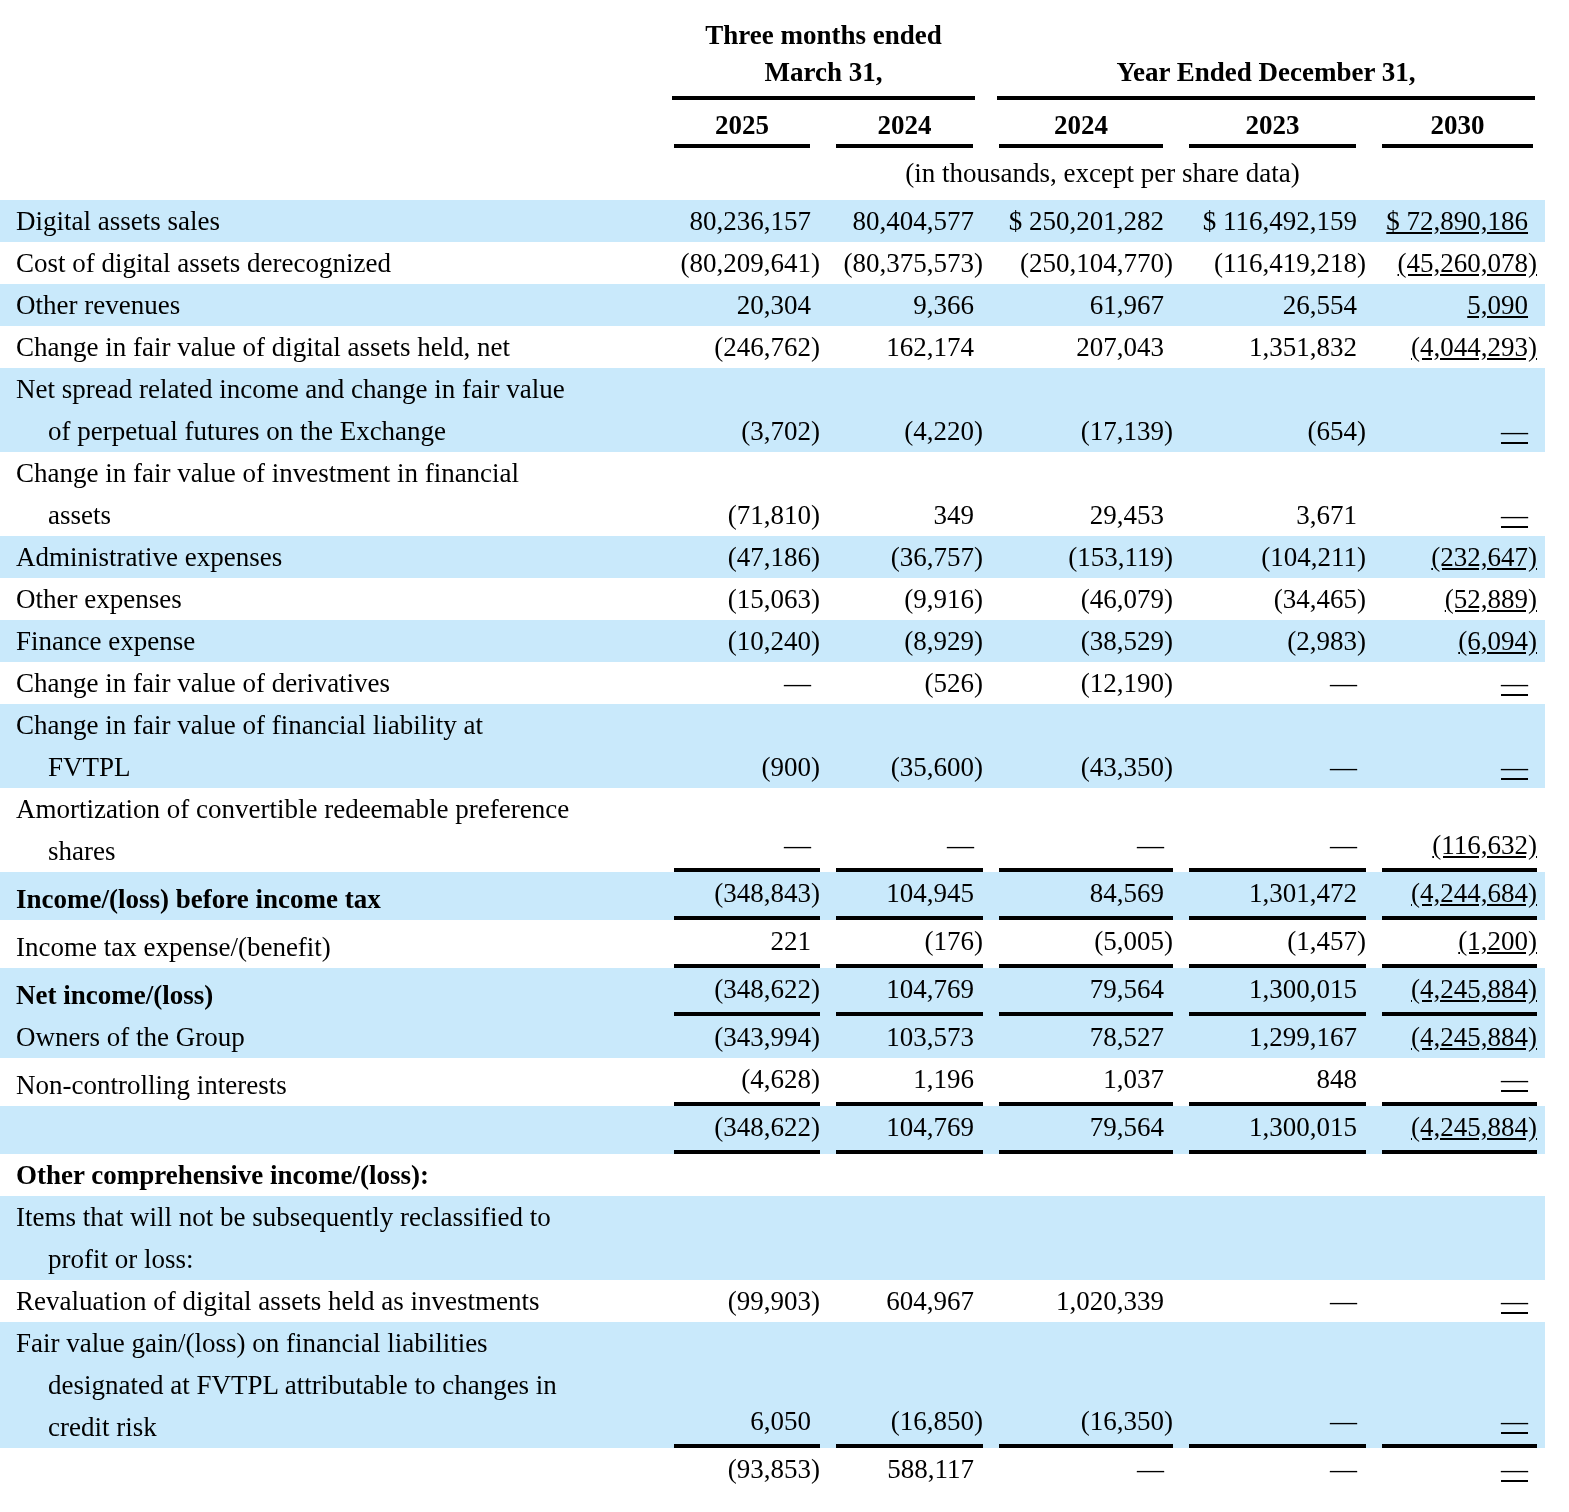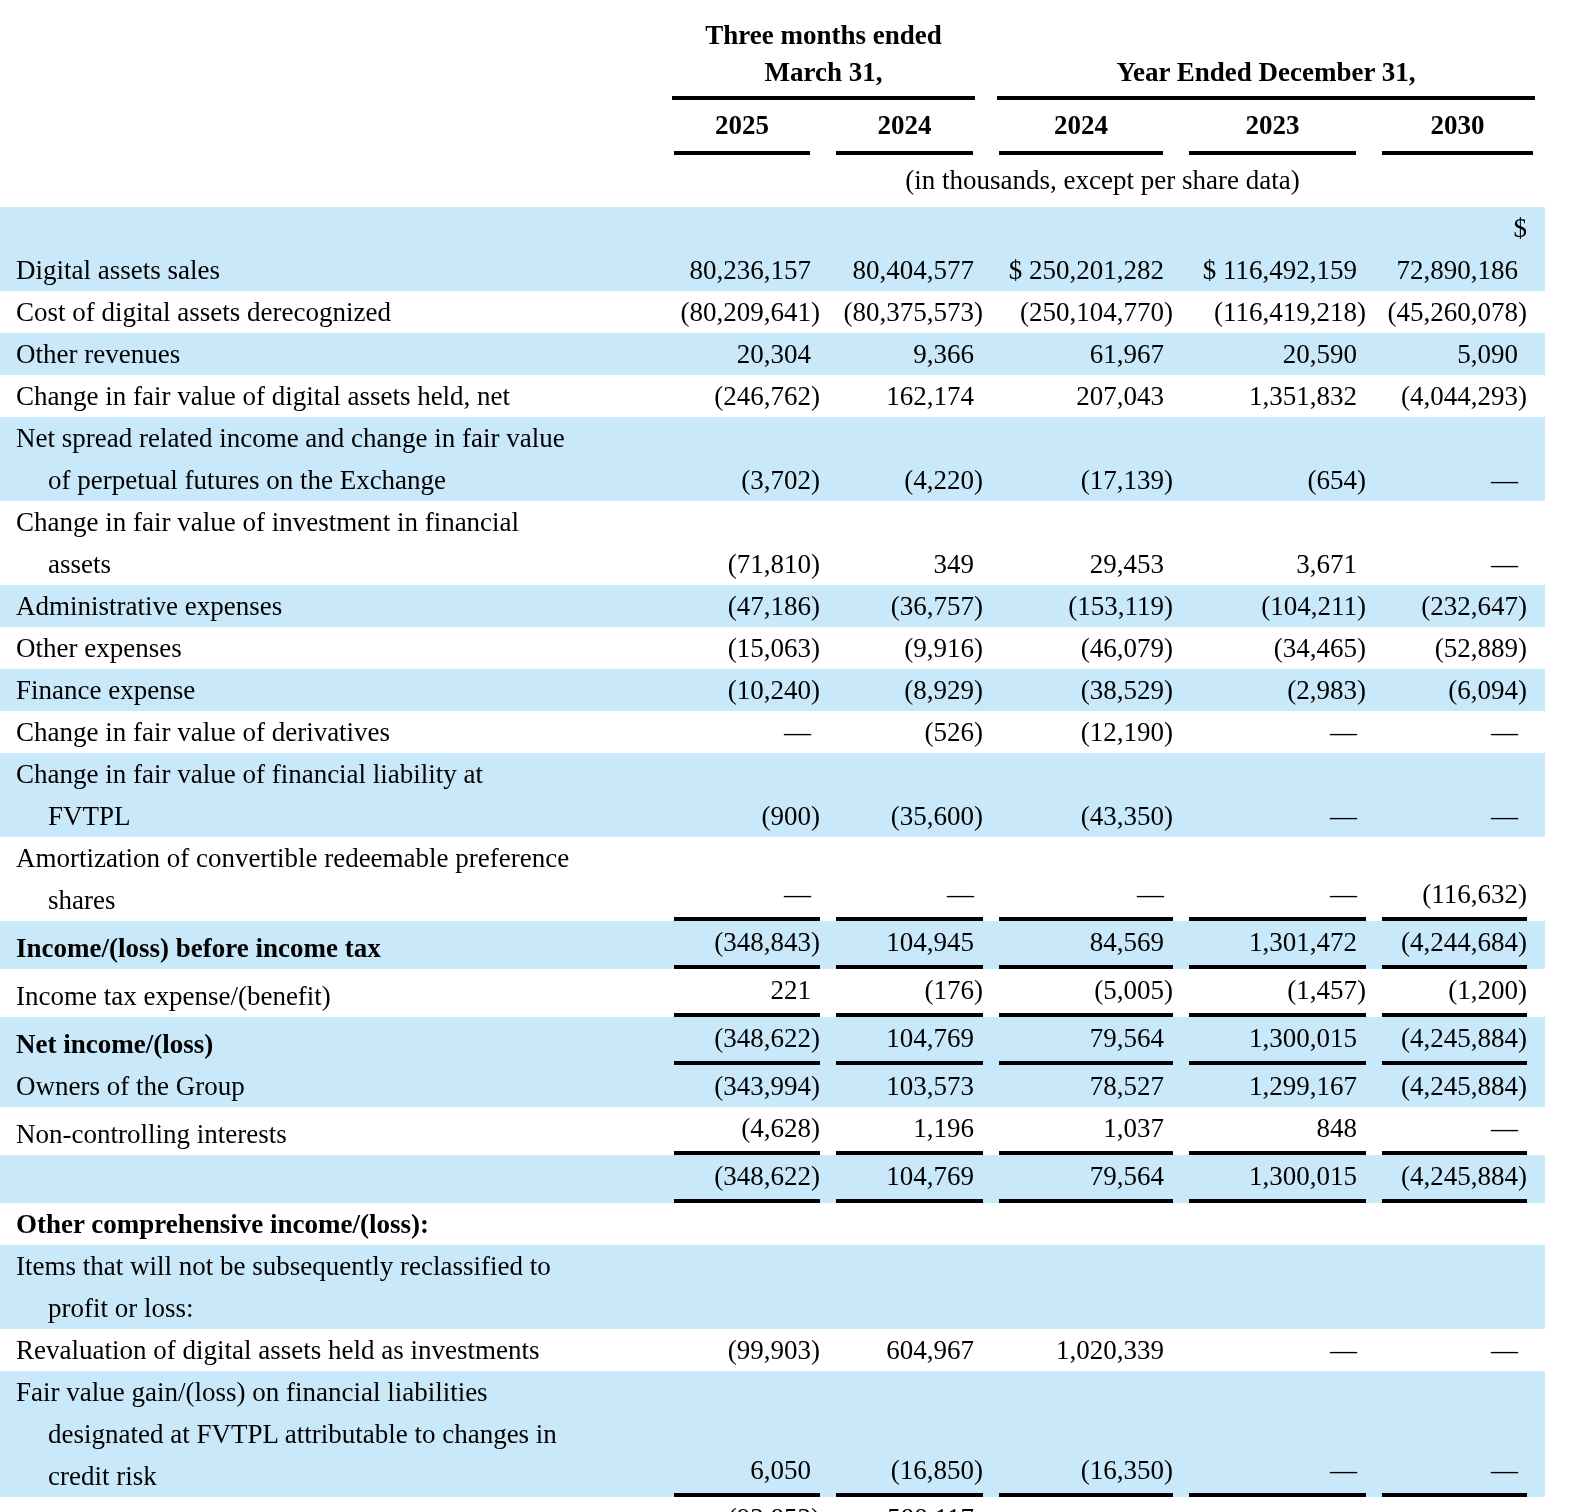--- a/index.html
+++ b/index.html
@@ -24,21 +24,21 @@
     text-align:center;
     white-space:pre-line;
     line-height:1.38;
     padding-bottom:4px;
     margin:0 10px 0 12px;
   }
   th.yr { padding-top:9px; }
   th.yr .yr-inner {
     border-bottom:4px solid #000;
     text-align:center;
-    padding-bottom:10px;
+    padding-bottom:3px;
     margin:0 12px 0 14px;
     line-height:1.2;
   }
   tr.units td {
     text-align:center;
     font-weight:normal;
     padding:9px 0 11px 0;
     line-height:1.2;
   }
 
@@ -46,21 +46,21 @@
   tbody td { line-height:42px; }
   tr.shaded { background:var(--stripe,#c9e9fb); }
   td.label {
     padding-left:48px;
     text-indent:-32px;
     white-space:pre-line;
   }
   tr.bold td.label { font-weight:bold; }
   td.val { text-align:right; }
   td.val .cell { margin:0 2px 0 14px; }
-  td.val:last-child .cell { margin-right:18px; }
+  td.val:last-child .cell { margin-right:8px;text-decoration:underline; }
   td.val .cell.rule {
     border-bottom:4px solid #000;
     padding-bottom:2px;
   }
   
   .pp::after { content:")"; visibility:hidden; }
 </style>
 </head>
 <body>
 
@@ -149,21 +149,21 @@
         <td class="val">
           <div class="cell pp">20,304</div>
         </td>
         <td class="val">
           <div class="cell pp">9,366</div>
         </td>
         <td class="val">
           <div class="cell pp">61,967</div>
         </td>
         <td class="val">
-          <div class="cell pp">20,590</div>
+          <div class="cell pp">26,554</div>
         </td>
         <td class="val">
           <div class="cell pp">5,090</div>
         </td>
       </tr>
       <tr>
         <td class="label">Change in fair value of digital assets held, net</td>
         <td class="val">
           <div class="cell">(246,762)</div>
         </td>

